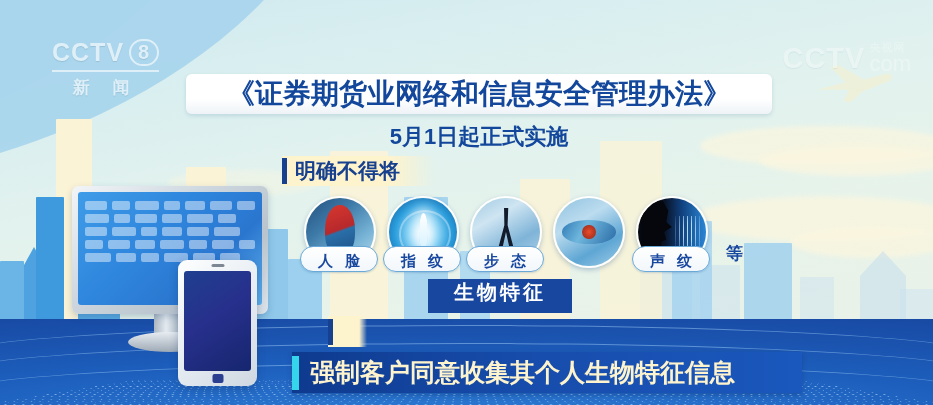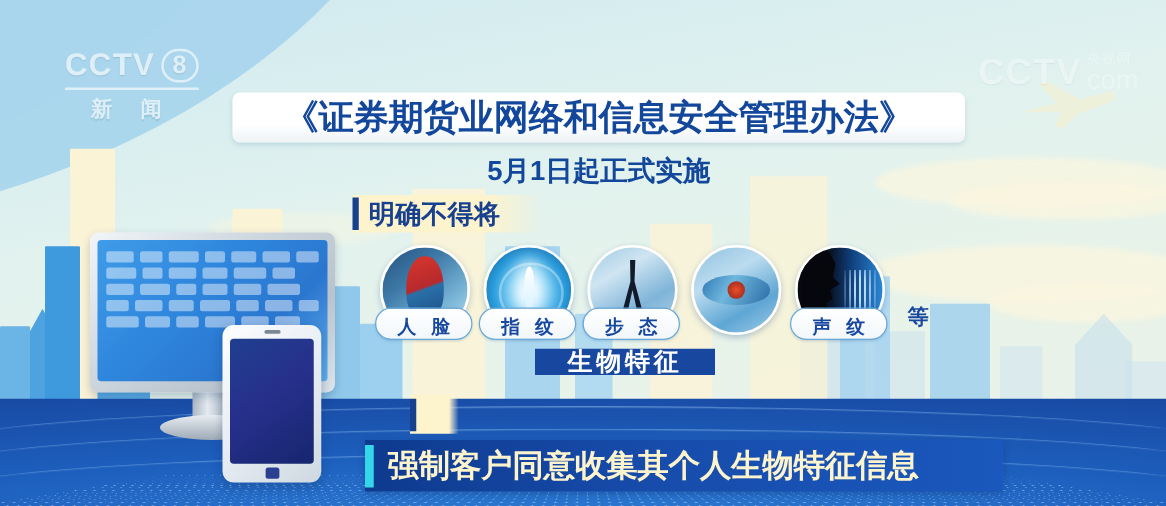--- a/index.html
+++ b/index.html
@@ -136,22 +136,22 @@
     position:absolute;left:282px;top:156px;height:30px;
     display:flex;align-items:center;
     background:linear-gradient(90deg,#fdf3cd 0%,#fdf3cd 72%,rgba(253,243,205,0) 100%);
     padding-right:34px;
   }
   .bar-navy{width:5px;height:26px;background:#17408e;margin-right:8px;flex:none;}
   .bar-cyan-lg{width:7px;height:34px;background:#35d6ec;margin-right:11px;flex:none;}
   .txt-mingque{font-size:21px;font-weight:700;color:#17408e;}
 
   .line-shengwu{
-    position:absolute;left:428px;top:279px;width:144px;height:21px;
-    background:#17479f;display:flex;align-items:center;justify-content:center;
+    position:absolute;left:428px;top:279px;width:144px;height:34px;
+    background:#17479f;display:flex;justify-content:center;
   }
   .txt-shengwu{font-size:20px;font-weight:700;color:#ffffff;letter-spacing:3px;}
 
   .line-zuowei{
     position:absolute;left:328px;top:316px;height:31px;
     display:flex;align-items:center;
     background:linear-gradient(90deg,#fdf3cd 0%,#fdf3cd 80%,rgba(253,243,205,0) 100%);
     padding-right:26px;
   }
   .txt-zuowei{font-size:21px;font-weight:700;color:#17408e;}

